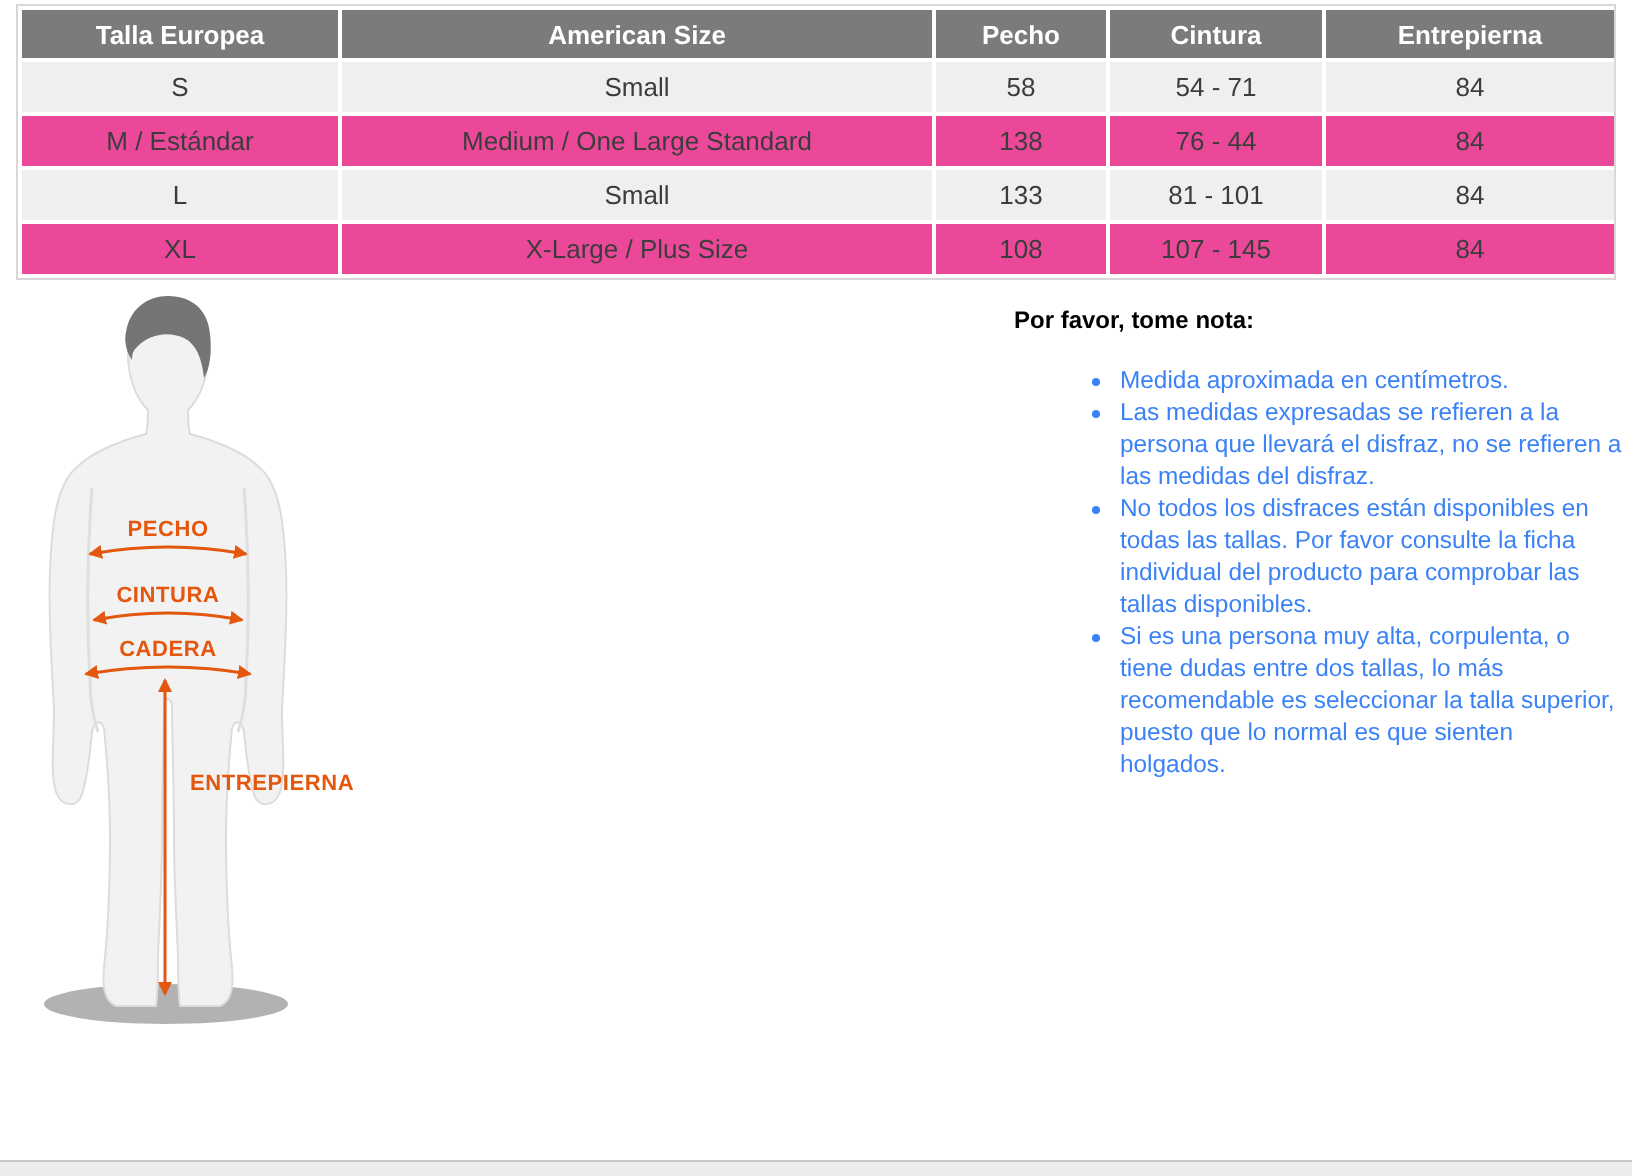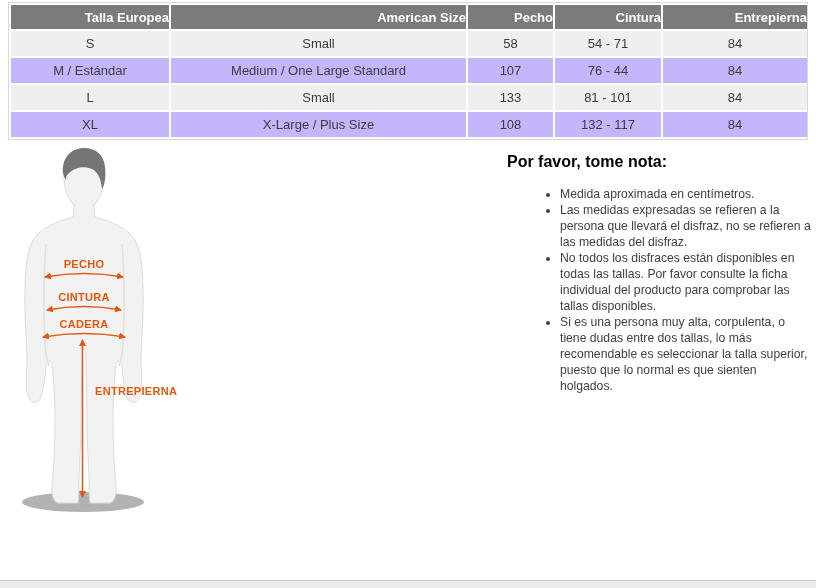--- a/index.html
+++ b/index.html
@@ -17,48 +17,48 @@
     border:1px solid #d8d8d8;background:#ffffff;box-sizing:border-box;
   }
   table.size-chart{
     width:100%;
     border-collapse:separate;border-spacing:2px;
     table-layout:fixed;
   }
   table.size-chart th{
     background:#7b7b7b;color:#ffffff;
     font-size:13px;font-weight:bold;
-    height:24px;text-align:right;vertical-align:middle;
+    height:24px;text-align:center;vertical-align:middle;
     padding:0;
   }
   table.size-chart td{
     font-size:13px;color:#3c3c3c;
     height:25px;text-align:center;vertical-align:middle;
-    padding:0;background:#c4b5fd;
+    padding:0;background:#ec4899;
   }
   table.size-chart tr.alt td{background:#efefef;}
 
   
   .figure{position:absolute;left:0;top:140px;}
   .diagram-label{
     fill:#e3570e;font-family:"Liberation Sans",sans-serif;
     font-size:11px;font-weight:bold;letter-spacing:.3px;
   }
 
   
   .notes{position:absolute;left:507px;top:153px;width:305px;}
   .notes h3{
-    margin:0;font-size:16px;font-weight:bold;color:#000000;
+    margin:0;font-size:12px;font-weight:bold;color:#000000;
   }
   .notes ul{
     margin:15px 0 0 0;padding-left:53px;
     list-style:disc outside;
   }
   .notes li{
-    font-size:12.2px;line-height:16px;color:#404040;
+    font-size:12.2px;line-height:16px;color:#3b82f6;
     margin:0;padding:0;
   }
 
   
   .bottom-bar{
     position:absolute;left:0;bottom:0;width:816px;height:7px;
     background:#ececec;border-top:1px solid #c8c8c8;box-sizing:content-box;
   }
 </style>
 </head>
@@ -88,36 +88,36 @@
         <tr class="alt">
           <td>S</td>
           <td>Small</td>
           <td>58</td>
           <td>54 - 71</td>
           <td>84</td>
         </tr>
         <tr>
           <td>M / Estándar</td>
           <td>Medium / One Large Standard</td>
-          <td>107</td>
+          <td>138</td>
           <td>76 - 44</td>
           <td>84</td>
         </tr>
         <tr class="alt">
           <td>L</td>
           <td>Small</td>
           <td>133</td>
           <td>81 - 101</td>
           <td>84</td>
         </tr>
         <tr>
           <td>XL</td>
           <td>X-Large / Plus Size</td>
           <td>108</td>
-          <td>132 - 117</td>
+          <td>107 - 145</td>
           <td>84</td>
         </tr>
       </tbody>
     </table>
   </div>
 
   <svg class="figure" width="220" height="380" viewBox="0 0 220 380" xmlns="http://www.w3.org/2000/svg">
     <defs>
       <marker id="ah" markerUnits="userSpaceOnUse" markerWidth="7" markerHeight="7" refX="6" refY="3.5" orient="auto-start-reverse">
         <path d="M0,0 L7,3.5 L0,7 Z" fill="#e3570e"></path>

